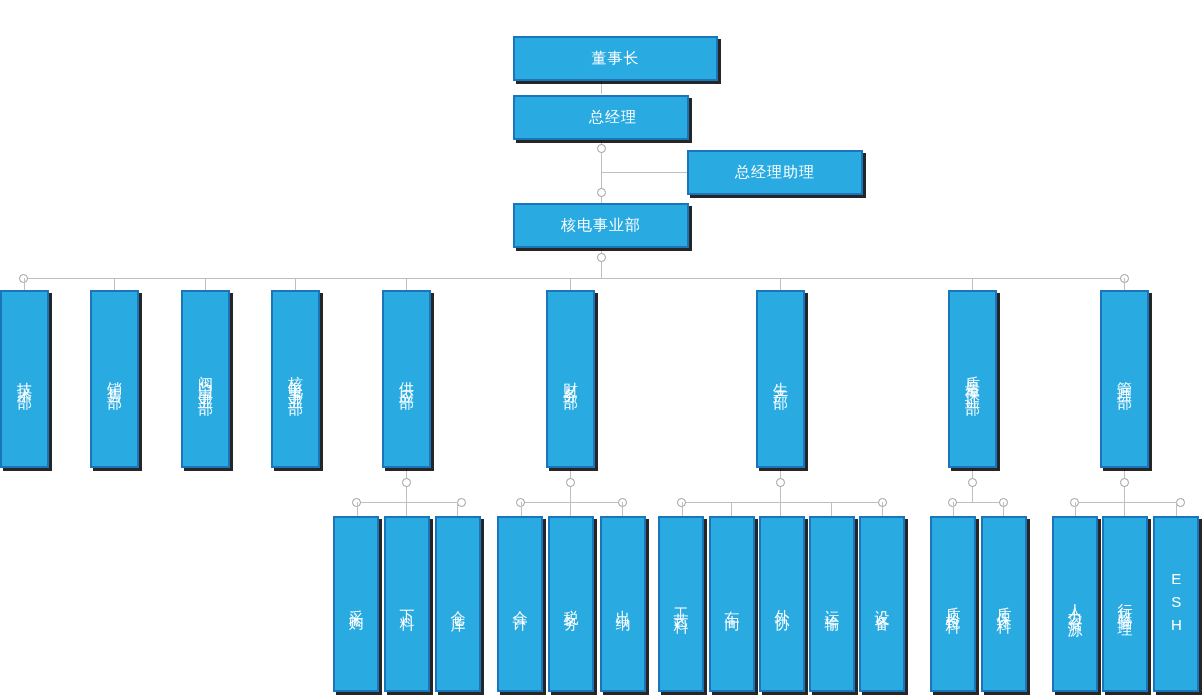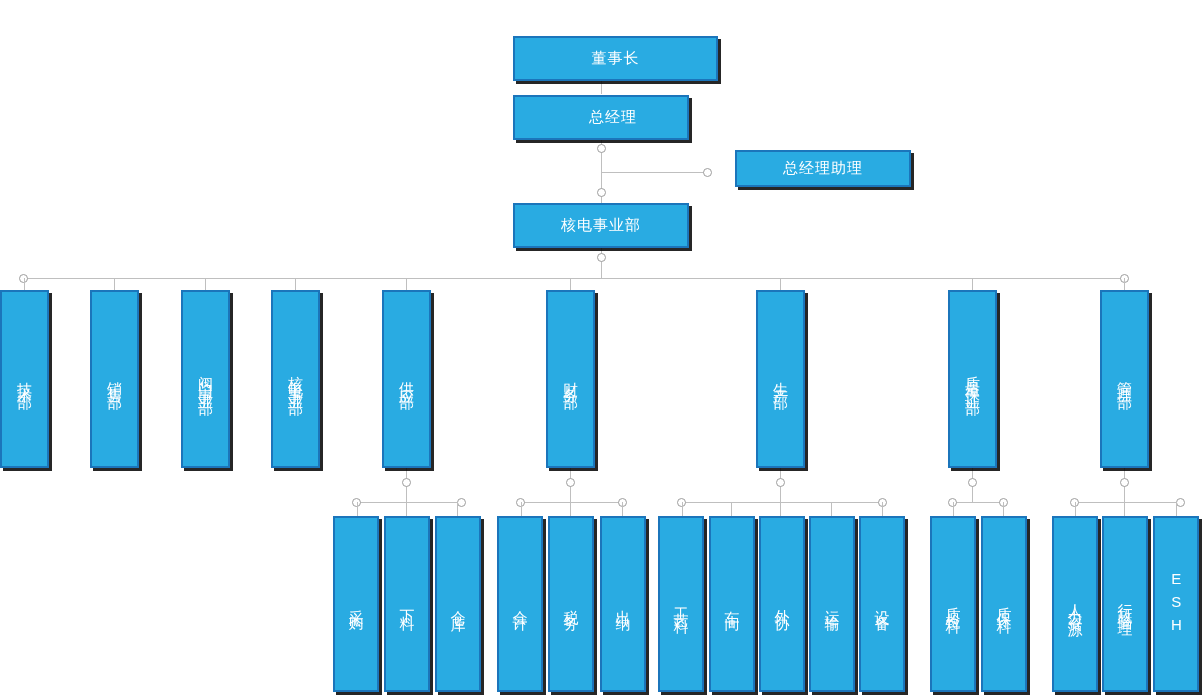--- a/index.html
+++ b/index.html
@@ -103,21 +103,21 @@
   <div class="line vt" style="left:1176px;top:502px;height:14px;"></div>
 
   <div class="node h" style="left:513px;top:3px;width:205px;height:45px;margin-top:33px;">
     <span class="lbl">董事长</span>
   </div>
 
   <div class="node h" style="left:513px;top:95px;width:176px;height:45px;padding-left:24px;">
     <span class="lbl">总经理</span>
   </div>
 
-  <div class="node h" style="left:735px;top:150px;width:176px;height:37px;">
+  <div class="node h" style="left:687px;top:150px;width:176px;height:45px;">
     <span class="lbl">总经理助理</span>
   </div>
 
   <div class="node h" style="left:513px;top:203px;width:176px;height:45px;">
     <span class="lbl">核电事业部</span>
   </div>
 
   <div class="node v" style="left:0px;top:290px;width:49px;height:178px;">
     <span class="lbl">技术部</span>
   </div>

